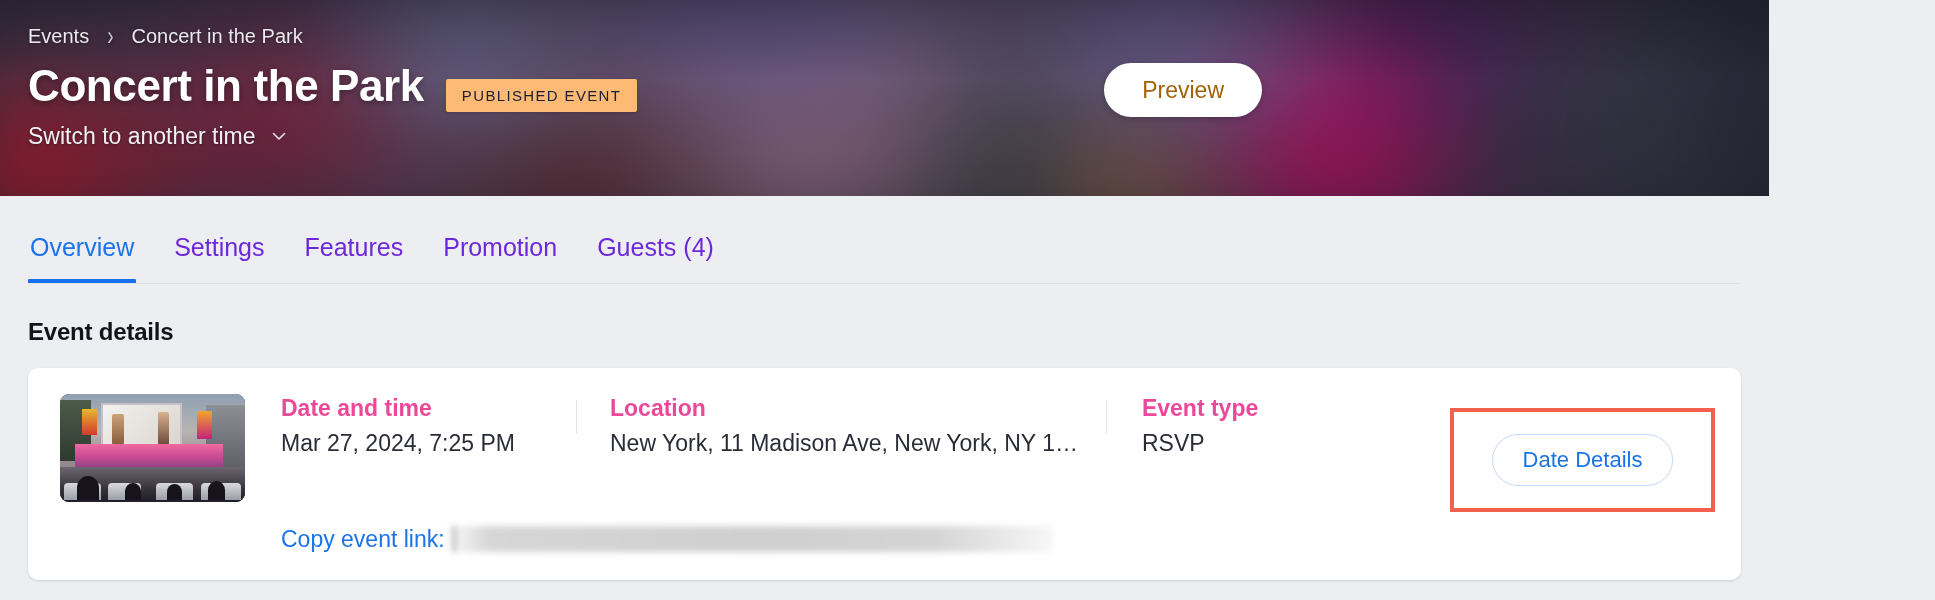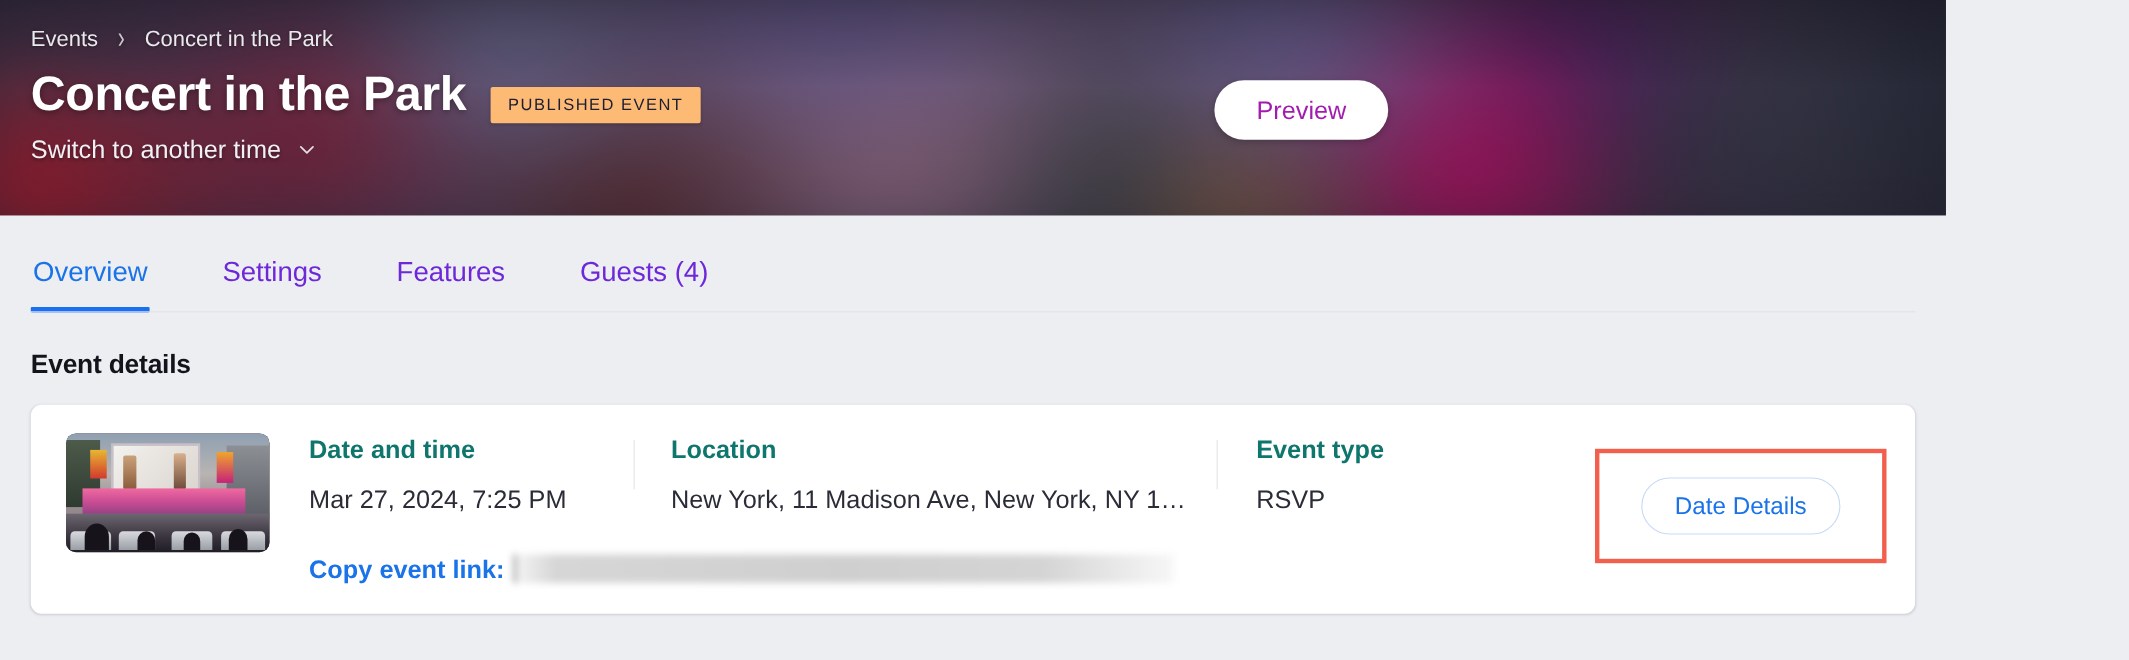--- a/index.html
+++ b/index.html
@@ -79,33 +79,33 @@
     display: flex; align-items: center; gap: 14px;
     margin-top: 10px; color: #f1f1f5;
     font-size: 23px; line-height: 28px; cursor: pointer;
     text-shadow: 0 1px 3px rgba(0,0,0,0.38);
     width: max-content;
   }
   .chevron-dn { display: inline-block; width: 18px; height: 18px; opacity: .92; }
   .chevron-dn svg { display: block; }
 
   .preview-btn {
-    position: absolute; top: 73px; right: 507px;
+    position: absolute; top: 63px; right: 507px;
     z-index: 4;
-    background: #ffffff; color: #a21caf;
+    background: #ffffff; color: #a16207;
     border: none; border-radius: 999px;
     font-family: inherit; font-size: 23px; line-height: 26px;
     padding: 14px 38px; cursor: pointer;
     box-shadow: 0 2px 7px rgba(0,0,0,0.22);
     white-space: nowrap;
   }
 
   
   .tabs-wrap { position: relative; padding: 0 28px; background: #edeef2; }
-  .tabs { display: flex; align-items: flex-end; gap: 64px; position: relative; }
+  .tabs { display: flex; align-items: flex-end; gap: 36px; position: relative; }
   .tab {
     position: relative; padding: 36px 2px 22px 2px;
     font-size: 25px; line-height: 30px; color: #6d28d9;
     cursor: pointer; white-space: nowrap; background: none; border: none;
     font-family: inherit;
   }
   .tab.active { color: #1a73e8; }
   .tab.active::after {
     content: ""; position: absolute; left: 0; right: 0; bottom: 0;
     height: 5px; background: #1a6ef0; border-radius: 1px;
@@ -167,29 +167,29 @@
 
   .fields { display: flex; flex: 1 1 auto; align-items: stretch; margin-left: 36px; }
   .field-col { position: relative; padding-right: 28px; }
   .field-col.c-date { flex: 0 0 295px; }
   .field-col.c-loc  { flex: 0 0 520px; padding-left: 34px; }
   .field-col.c-type { flex: 1 1 auto; padding-left: 36px; }
   .divider {
     position: absolute; left: 0; top: 6px; bottom: 24px; width: 1px; background: #e2e4e9;
   }
   .field-label {
-    font-size: 23px; font-weight: 700; color: #0f766e; line-height: 28px; margin-bottom: 17px;
+    font-size: 23px; font-weight: 700; color: #ec4899; line-height: 28px; margin-bottom: 6px;
   }
   .field-value {
     font-size: 23px; color: #2a2c37; line-height: 30px; white-space: nowrap;
   }
 
   .copy-row {
     display: flex; align-items: center; gap: 8px;
-    margin-left: 221px; font-weight: bold;
+    margin-top: 22px; margin-left: 221px;
   }
   .copy-link {
     color: #1a73e8; font-size: 23px; line-height: 30px; cursor: pointer; white-space: nowrap;
   }
   .redacted {
     position: relative; width: 600px; height: 26px;
     background: linear-gradient(90deg,#f4f4f4 0%, #d6d6d6 6%, #cfcfcf 50%, #d4d4d4 80%, #f7f7f7 100%);
     filter: blur(3.4px);
     border-left: 2px solid #7a7a7a;
   }
@@ -241,20 +241,21 @@
     </div>
 
     <button class="preview-btn">Preview</button>
   </div>
 
   <div class="tabs-wrap">
     <div class="tabs">
       <button class="tab active">Overview</button>
       <button class="tab">Settings</button>
       <button class="tab">Features</button>
+      <button class="tab">Promotion</button>
       <button class="tab">Guests (4)</button>
     </div>
     <div class="tabs-rule"></div>
   </div>
 
   <div class="main">
     <div class="section-title">Event details</div>
 
     <div class="details-card">
       <div class="card-row">

